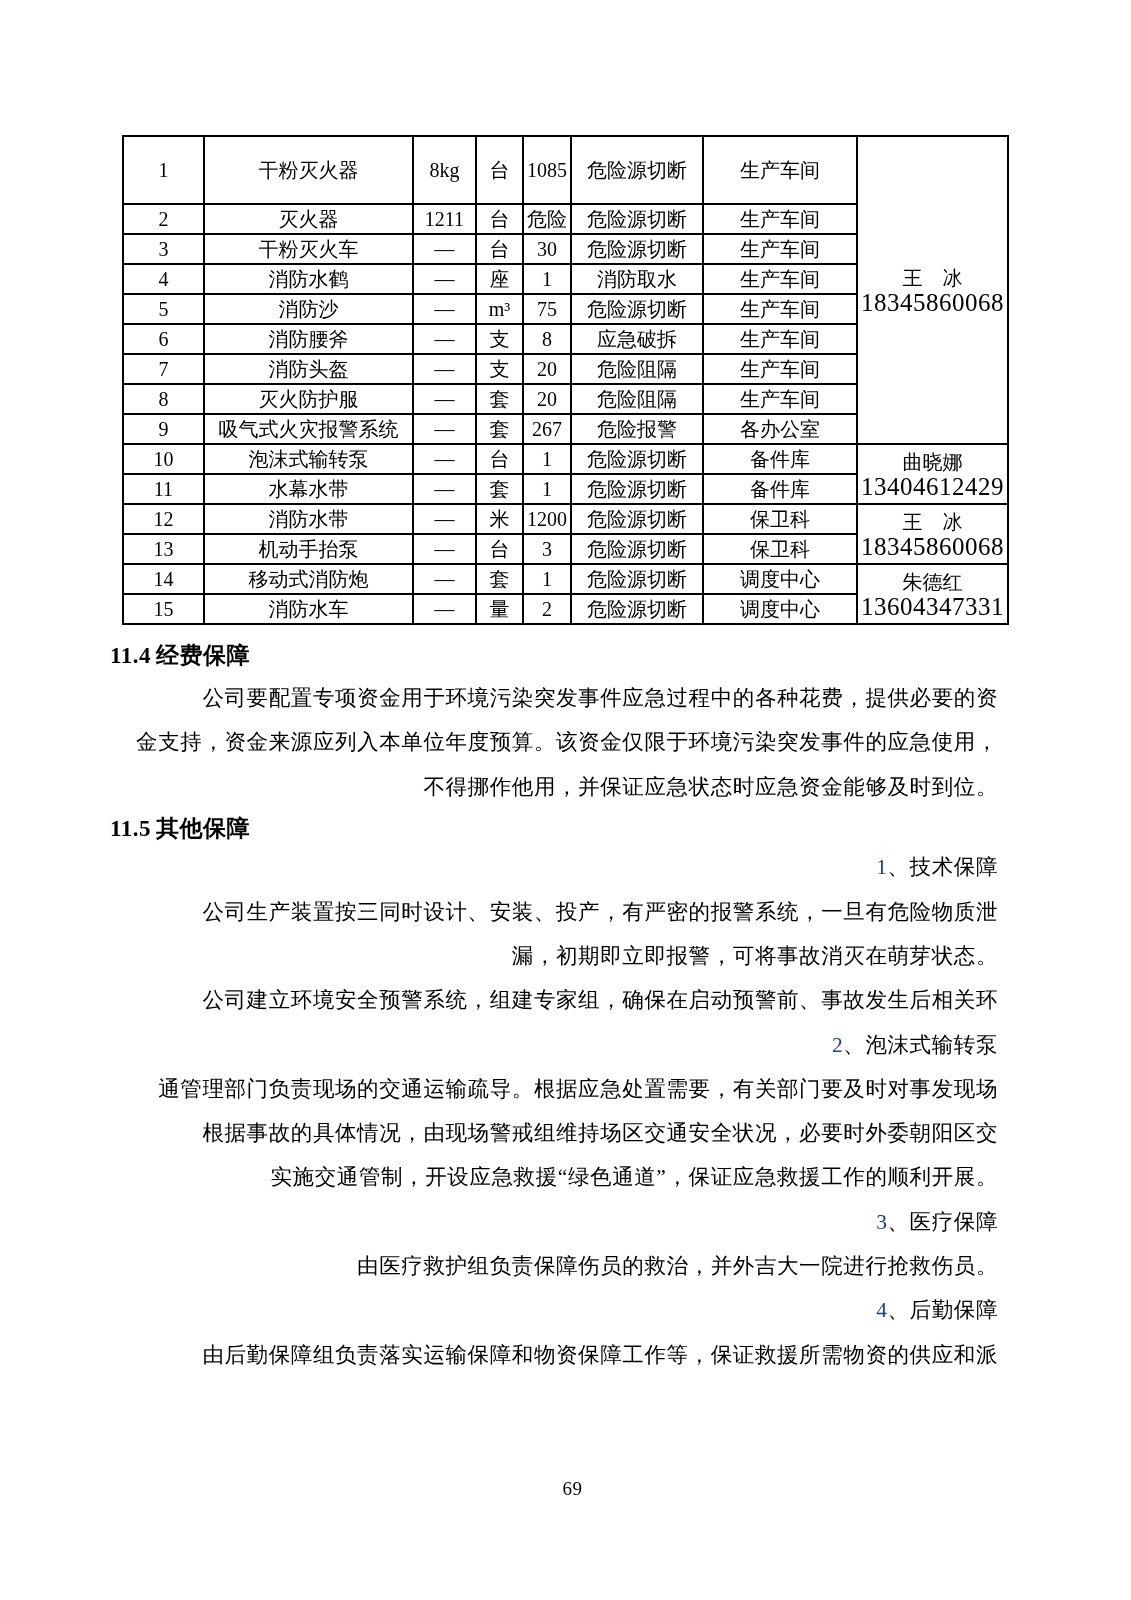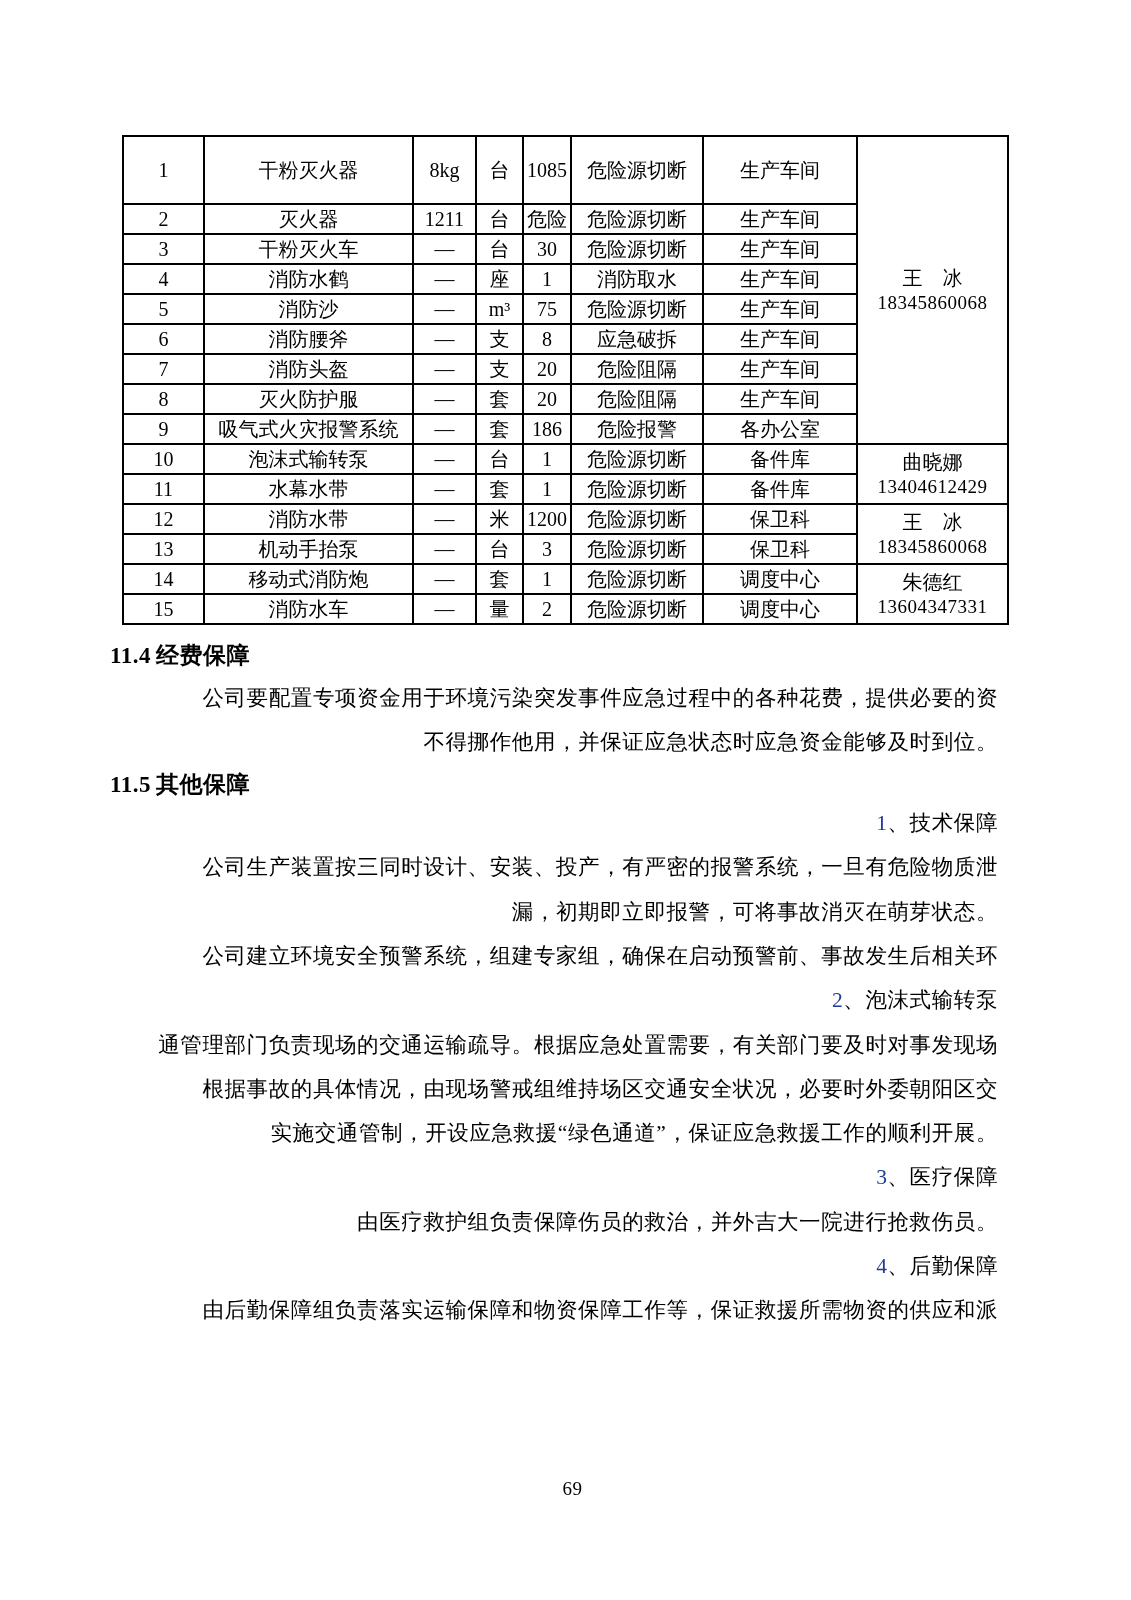--- a/index.html
+++ b/index.html
@@ -7,21 +7,21 @@
   .page{position:relative;width:1131px;height:1600px;background:#fff;overflow:hidden;}
 
   
   .equip-table{position:absolute;left:122px;top:135px;width:885px;
     border-collapse:collapse;table-layout:fixed;}
   .equip-table td{border:2px solid #000;text-align:center;vertical-align:middle;
     font-size:20px;padding:0;overflow:hidden;white-space:nowrap;}
   .equip-table tr{height:30px;}
   .equip-table tr.tall{height:68px;}
   .equip-table .c-name{font-size:20px;line-height:26px;}
-  .equip-table .c-phone{font-size:19px;line-height:24px;letter-spacing:0.5px;}
+  .equip-table .c-phone{font-size:25px;line-height:24px;letter-spacing:0.5px;}
 
   
   .doc-body{position:absolute;left:110px;top:630px;width:888px;}
   .h{font-weight:bold;font-size:23px;line-height:32px;letter-spacing:0.5px;}
   .h.h-first{margin-top:10px;}
   .h.h-next{margin-top:4.5px;}
   .h .hnum{margin-right:5px;}
   .line{font-size:21.5px;line-height:44.3px;letter-spacing:0.6px;white-space:nowrap;text-align:right;}
   .line.first-after-h{margin-top:4px;}
   .line.indent{text-indent:46px;}
@@ -123,21 +123,21 @@
           <td>套</td>
           <td>20</td>
           <td>危险阻隔</td>
           <td>生产车间</td>
         </tr>
         <tr>
           <td>9</td>
           <td>吸气式火灾报警系统</td>
           <td>—</td>
           <td>套</td>
-          <td>186</td>
+          <td>267</td>
           <td>危险报警</td>
           <td>各办公室</td>
         </tr>
         <tr>
           <td>10</td>
           <td>泡沫式输转泵</td>
           <td>—</td>
           <td>台</td>
           <td>1</td>
           <td>危险源切断</td>
@@ -199,20 +199,21 @@
           <td>2</td>
           <td>危险源切断</td>
           <td>调度中心</td>
         </tr>
       </tbody>
   </table>
 
   <div class="doc-body" id="doc-body">
       <div class="h h-first"><span class="hnum">11.4</span><span class="htitle">经费保障</span></div>
       <div class="line indent first-after-h">公司要配置专项资金用于环境污染突发事件应急过程中的各种花费，提供必要的资</div>
+      <div class="line">金支持，资金来源应列入本单位年度预算。该资金仅限于环境污染突发事件的应急使用，</div>
       <div class="line">不得挪作他用，并保证应急状态时应急资金能够及时到位。</div>
       <div class="h h-next"><span class="hnum">11.5</span><span class="htitle">其他保障</span></div>
       <div class="line item"><span class="item-num">1</span><span>、</span><span>技术保障</span></div>
       <div class="line indent">公司生产装置按三同时设计、安装、投产，有严密的报警系统，一旦有危险物质泄</div>
       <div class="line">漏，初期即立即报警，可将事故消灭在萌芽状态。</div>
       <div class="line indent">公司建立环境安全预警系统，组建专家组，确保在启动预警前、事故发生后相关环</div>
       <div class="line item"><span class="item-num">2</span><span>、</span><span>泡沫式输转泵</span></div>
       <div class="line">通管理部门负责现场的交通运输疏导。根据应急处置需要，有关部门要及时对事发现场</div>
       <div class="line indent">根据事故的具体情况，由现场警戒组维持场区交通安全状况，必要时外委朝阳区交</div>
       <div class="line">实施交通管制，开设应急救援“绿色通道”，保证应急救援工作的顺利开展。</div>

